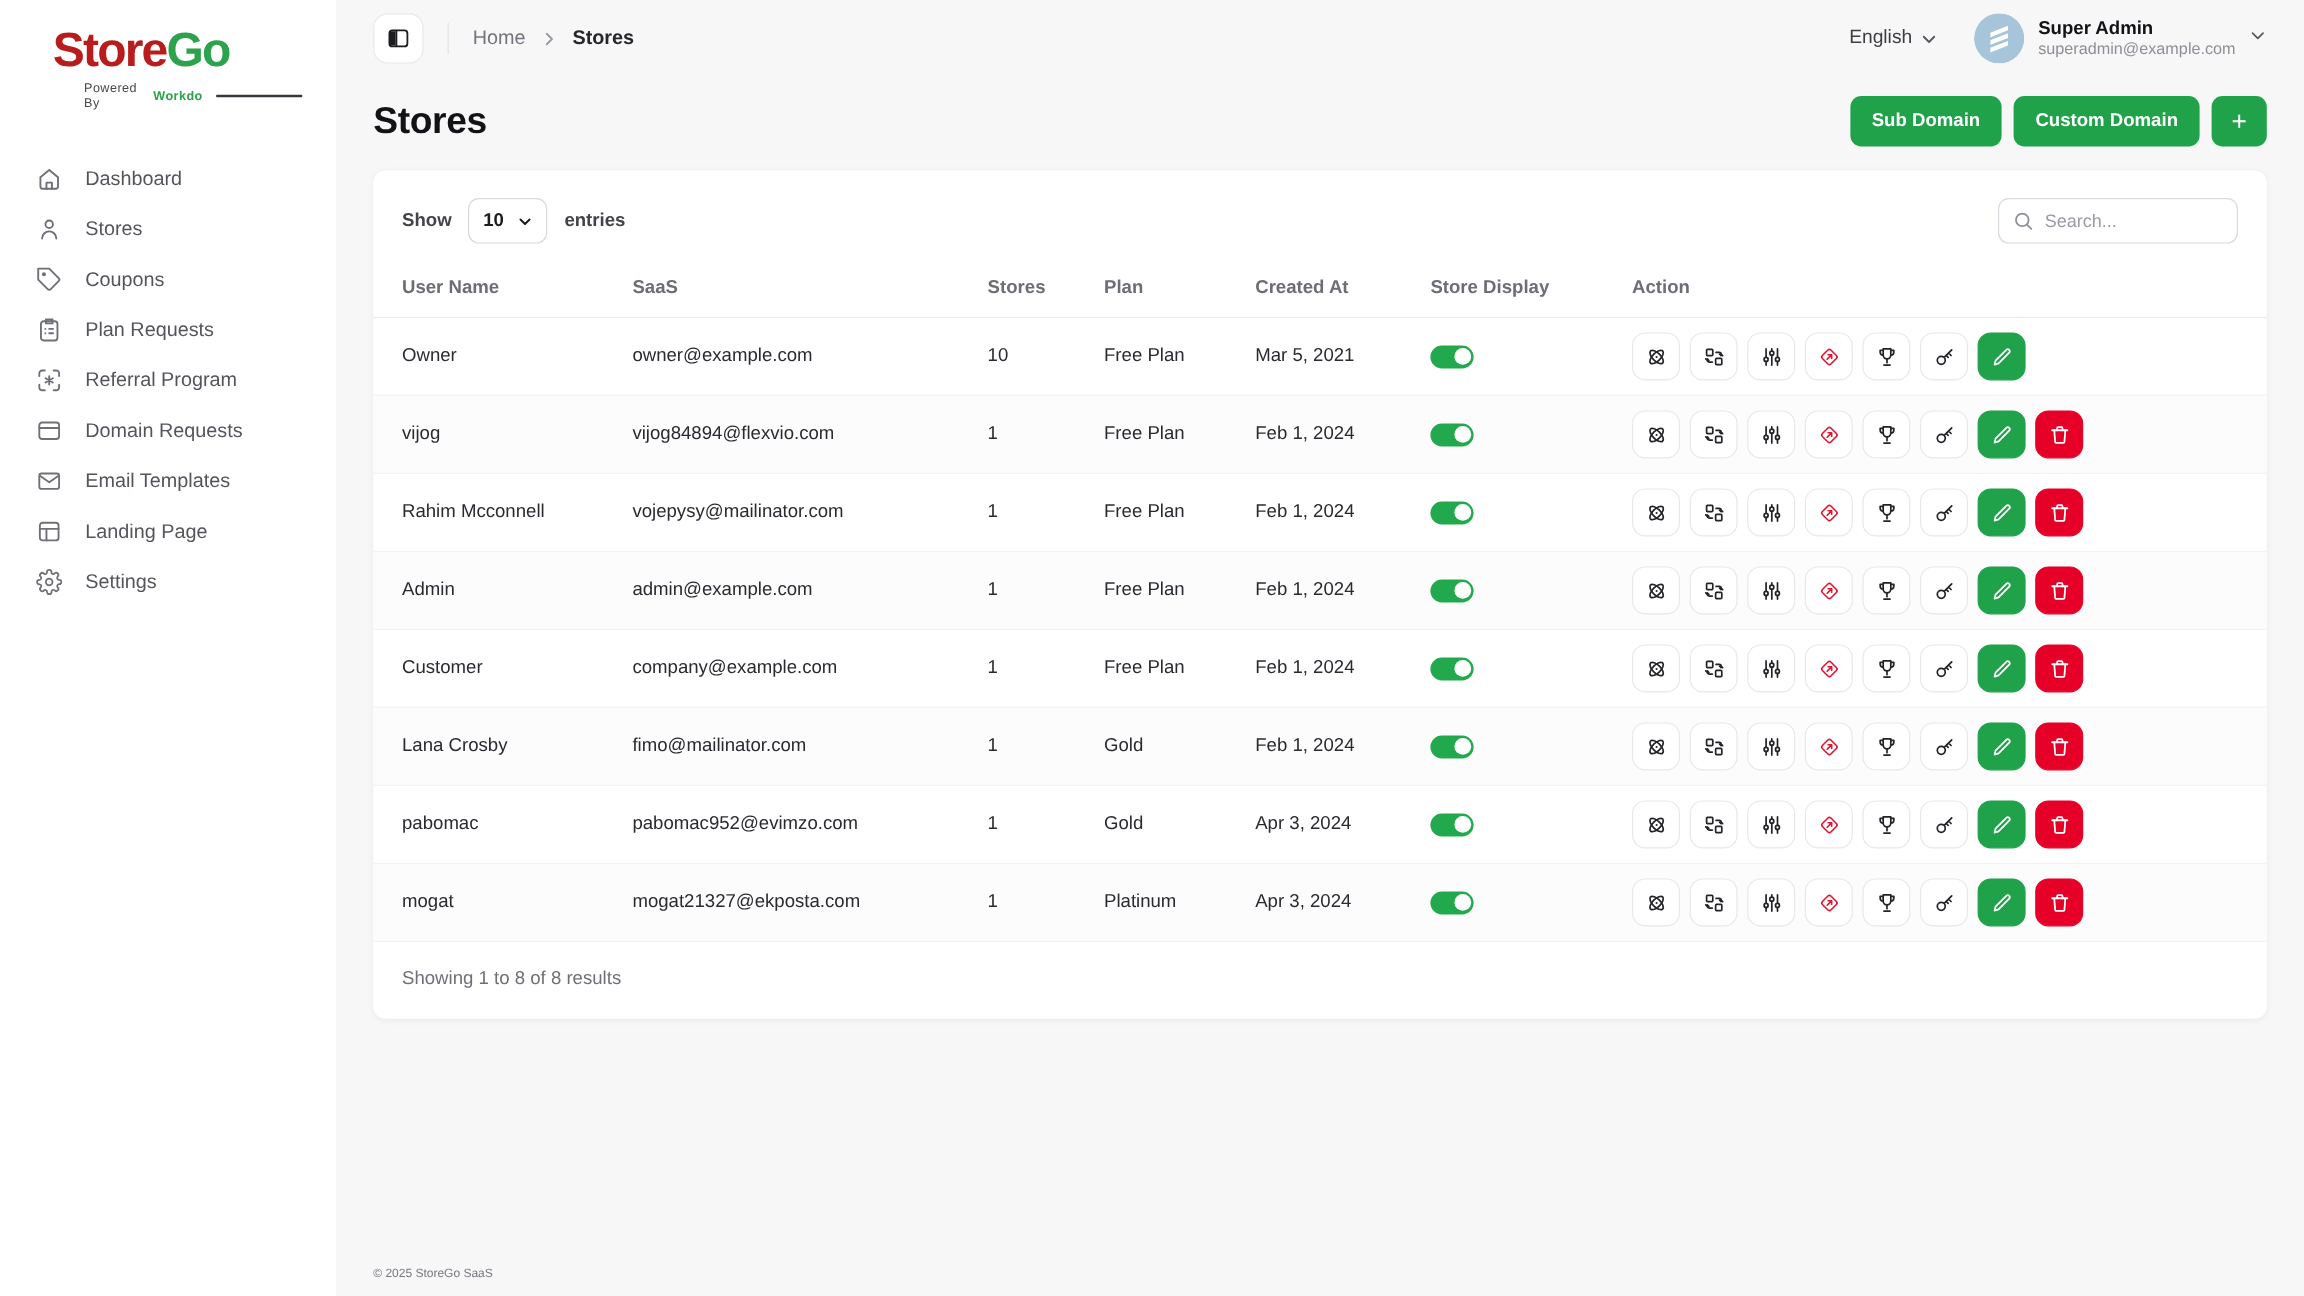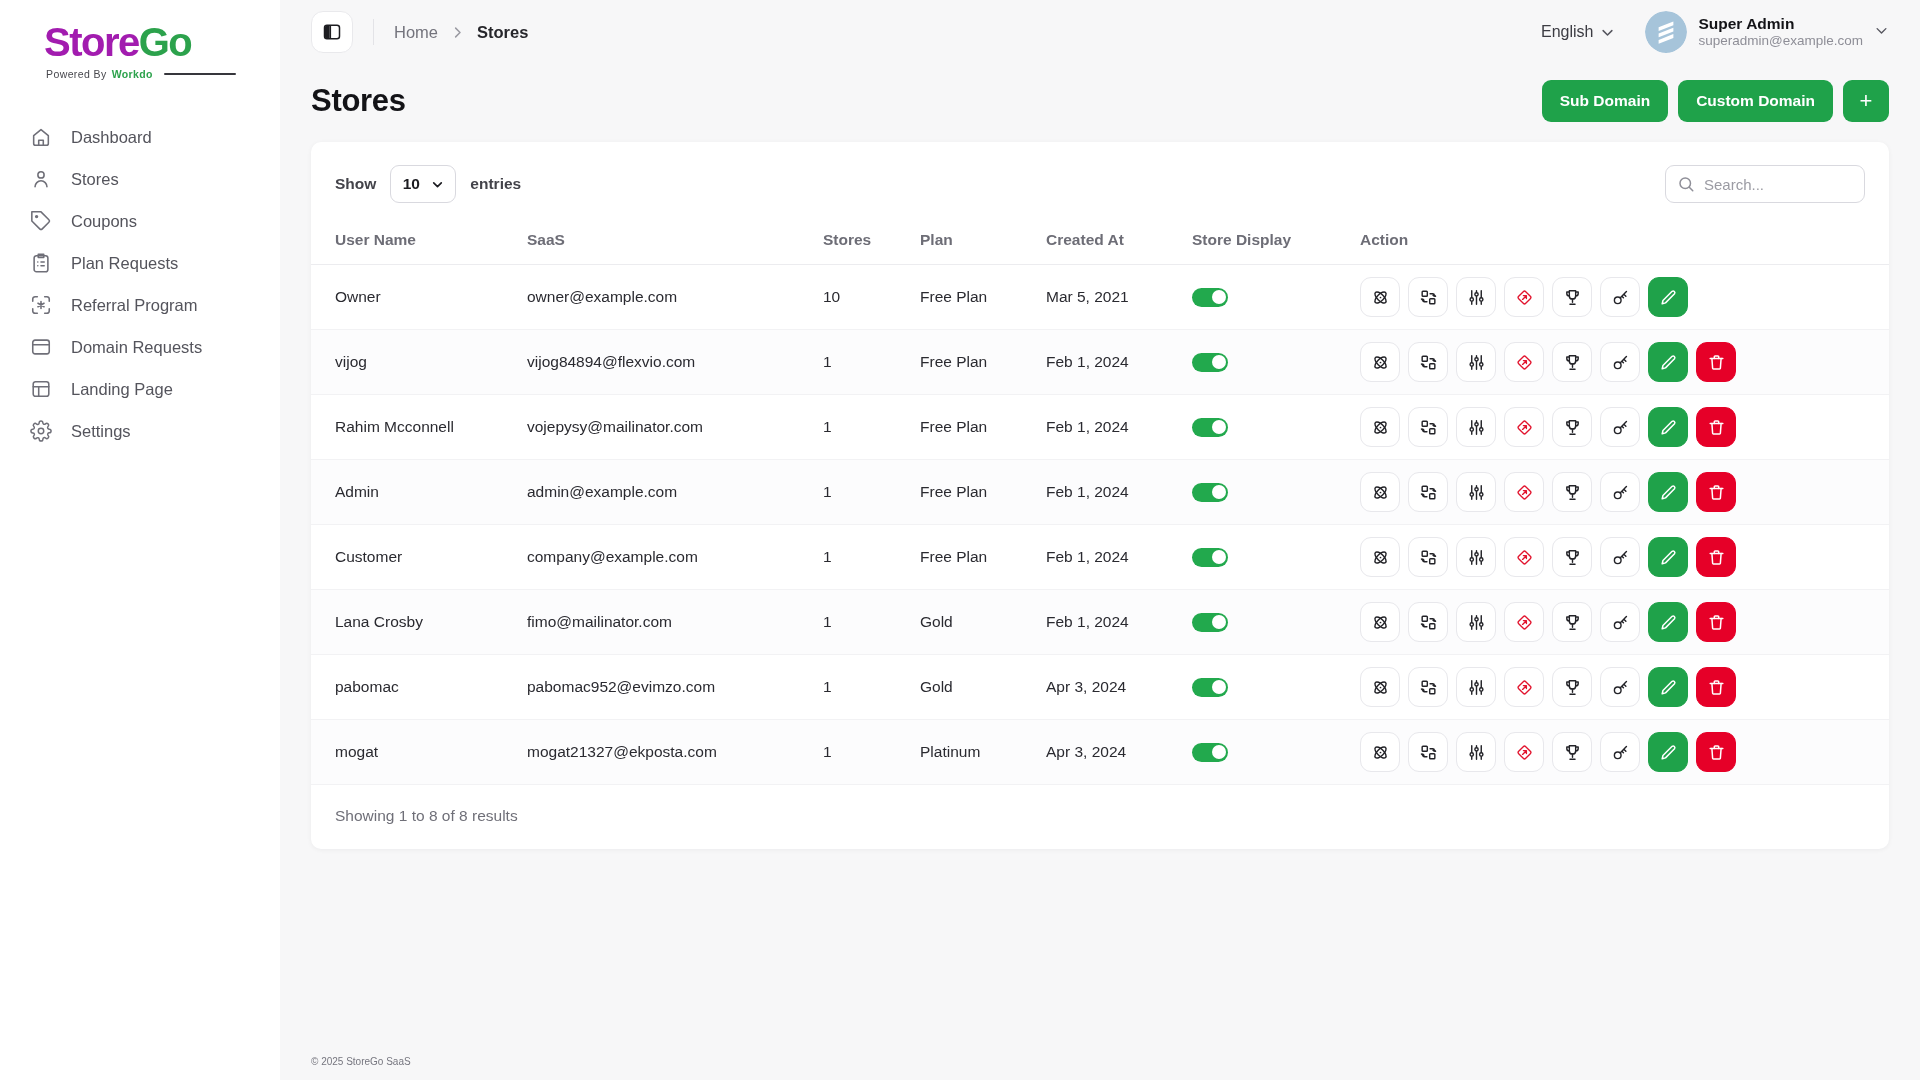--- a/index.html
+++ b/index.html
@@ -7,23 +7,23 @@
     --avatar:#a6c4da; --ink:#1d1d21; --muted:#6d6d76; --line:#ececef;
   }
   *{box-sizing:border-box; margin:0; padding:0;}
   html,body{width:1920px; height:1080px; overflow:hidden;}
   body{font-family:"Liberation Sans", sans-serif; background:#f7f7f8; color:var(--ink); font-size:15.5px;}
 
   
   .sidebar{position:fixed; left:0; top:0; width:280px; height:1080px; background:#fff; z-index:5;}
   .logo-wrap{padding:22px 28px 10px 44px;}
   .logo-line1{font-size:40px; font-weight:800; letter-spacing:-1.5px; line-height:1;}
-  .logo-line1 .p1{color:#a21caf;}
+  .logo-line1 .p1{color:#b91c1c;}
   .logo-line1 .p2{color:var(--logo-green);}
-  .logo-line2{display:flex; align-items:center; gap:5px; margin-top:6px; padding-left:2px;}
+  .logo-line2{display:flex; align-items:center; gap:5px; margin-top:6px; padding-left:2px;margin-left:24px;}
   .logo-line2 .pb{font-size:10.5px; color:#47474d; letter-spacing:.4px;}
   .logo-line2 .pbrand{font-size:10.5px; color:var(--logo-green); font-weight:700; letter-spacing:.4px;}
   .logo-line2 .rule{flex:0 0 72px; height:2px; background:#36363c; margin-left:6px; border-radius:2px;}
   .nav{margin-top:26px;}
   .nav-item{display:flex; align-items:center; gap:19px; padding:10px 30px; height:42px; color:#54545c; font-weight:500; font-size:16.5px; cursor:pointer;}
   .nav-item svg{width:22px; height:22px; stroke:#6f6f78; flex:0 0 22px;}
 
   
   .header{position:fixed; left:280px; top:0; width:1640px; height:64px; background:#fff0; display:flex; align-items:center; padding:0 31px; z-index:4;}
   .collapse-btn{width:42px; height:42px; border:1px solid #e9e9ec; background:#fff; border-radius:12px; display:flex; align-items:center; justify-content:center; cursor:pointer;}
@@ -127,20 +127,27 @@
           <path d="M12 8.2v7.6M8.7 10.1l6.6 3.8M15.3 10.1l-6.6 3.8"></path>
         </svg>
       <span>Referral Program</span>
     </div>
     <div class="nav-item">
       <svg viewBox="0 0 24 24" fill="none" stroke-width="1.7" stroke-linecap="round" stroke-linejoin="round">
           <rect x="3" y="4.5" width="18" height="15" rx="2.5"></rect>
           <path d="M3 9.5h18"></path>
         </svg>
       <span>Domain Requests</span>
+    </div>
+    <div class="nav-item">
+      <svg viewBox="0 0 24 24" fill="none" stroke-width="1.7" stroke-linecap="round" stroke-linejoin="round">
+          <rect x="3" y="5" width="18" height="14" rx="2"></rect>
+          <path d="M3.5 7l8.5 6 8.5-6"></path>
+        </svg>
+      <span>Email Templates</span>
     </div>
     <div class="nav-item">
       <svg viewBox="0 0 24 24" fill="none" stroke-width="1.7" stroke-linecap="round" stroke-linejoin="round">
           <rect x="3.5" y="4" width="17" height="16" rx="2.5"></rect>
           <path d="M3.5 9.5h17M9.5 9.5V20"></path>
         </svg>
       <span>Landing Page</span>
     </div>
     <div class="nav-item">
       <svg viewBox="0 0 24 24" fill="none" stroke-width="1.6" stroke-linecap="round" stroke-linejoin="round">

